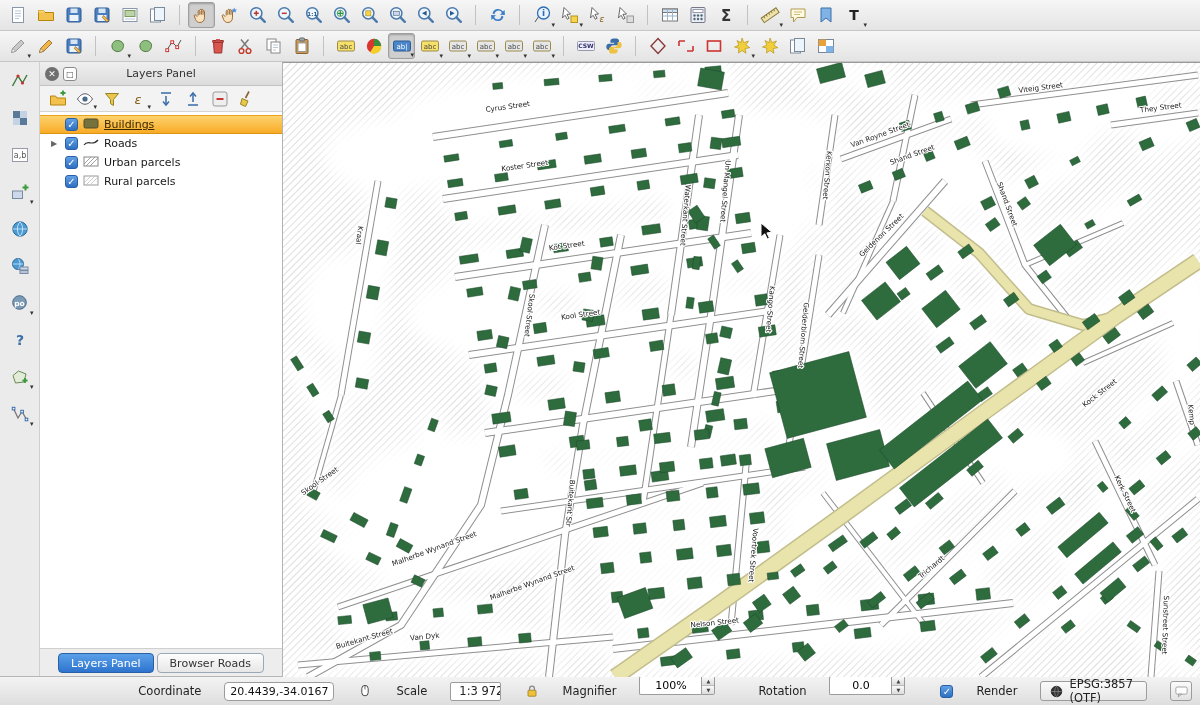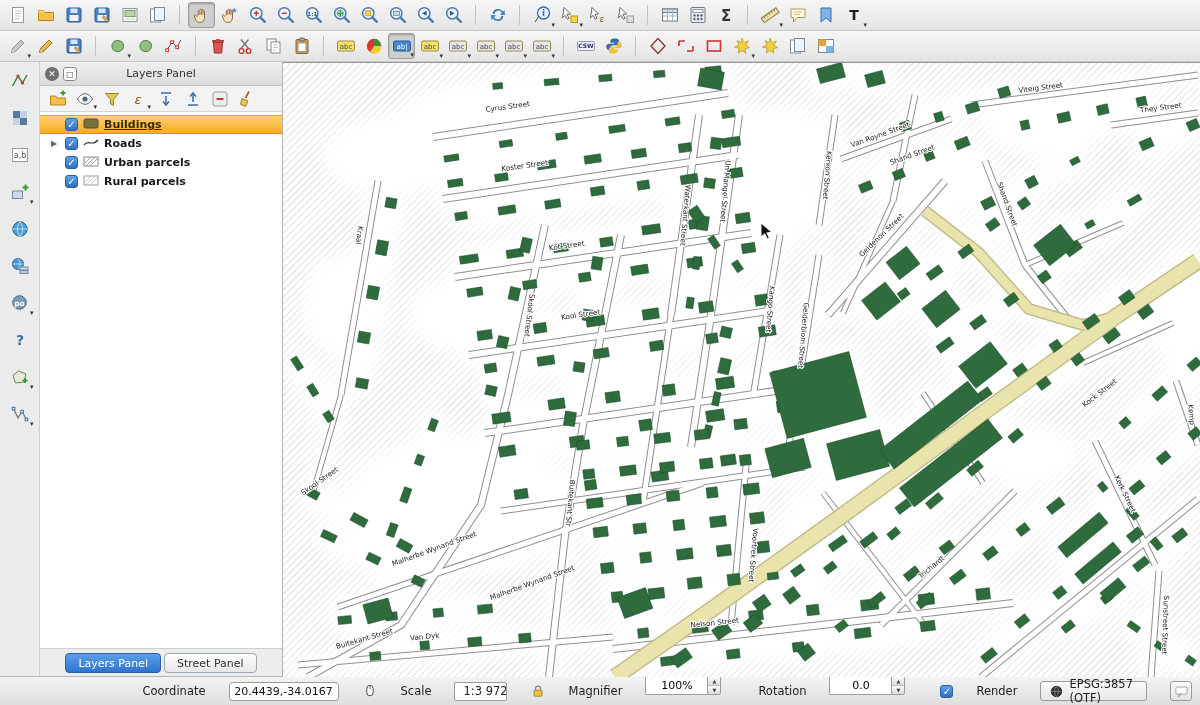--- a/index.html
+++ b/index.html
@@ -24,21 +24,21 @@
   .ph-btn.float{border-radius:3px;background:#fdfdfd;border:1px solid #8a8a8a;color:#555;font-size:8px}
   .panel-title{position:absolute;left:0;right:0;text-align:center;font-size:11px;color:#333;pointer-events:none}
   .panel-toolbar{height:26px;display:flex;align-items:center;gap:3px;padding:0 6px;background:#f3f3f3;border-bottom:1px solid #d4d4d4}
   .pt-btn{width:24px;height:22px;display:flex;align-items:center;justify-content:center;border-radius:3px;position:relative}
   .layer-list{flex:1;background:#fff;padding-top:3px;overflow:hidden}
   .layer-row{height:19px;display:flex;align-items:center;gap:5px;padding-left:8px;position:relative}
   .layer-row.selected{background:linear-gradient(#fdd26d,#f8ab27);border-top:1px solid #e8a41f;border-bottom:1px solid #d99410}
   .expander{width:12px;text-align:center;font-size:8px;color:#666}
   .cb{width:13px;height:13px;border-radius:3px;border:1px solid #9a9a9a;background:#fff;display:flex;align-items:center;justify-content:center;font-size:10px;color:#fff;flex:0 0 auto}
   .cb.checked{background:linear-gradient(#63a0e4,#2e6fc2);border-color:#2a5fa5}
-  .layer-label{font-weight:bold;font-size:11px;color:#1a1a1a;white-space:nowrap}
+  .layer-label{font-weight:normal;font-size:11px;color:#1a1a1a;white-space:nowrap}
   .layer-row.selected .layer-label{text-decoration:underline;color:#3a2a00}
   .panel-tabs{height:28px;display:flex;align-items:center;justify-content:center;gap:3px;background:#ededed;border-top:1px solid #cfcfcf}
   .ptab{padding:2px 12px;height:20px;line-height:15px;border:1px solid #9aa7b5;border-radius:4px;background:linear-gradient(#fdfdfd,#e7e7e7);font-size:11px;color:#333}
   .ptab.active{background:linear-gradient(#5aa0e8,#2e74ce);border-color:#2a60a8;color:#fff}
   
   .map-wrap{flex:1;position:relative;background:#fff;border-top:1px solid #9a9a9a}
   .map-wrap svg{position:absolute;inset:0}
   
   .status-bar{height:29px;flex:0 0 auto;display:flex;align-items:center;gap:23px;padding:0 8px;
     background:linear-gradient(#f3f3f3,#dedede);border-top:1px solid #b5b5b5;font-size:11.5px;color:#222}
@@ -601,21 +601,21 @@
             <div class="cb checked">✓</div>
             <span><svg width="16" height="13" viewBox="0 0 16 13">
                 <rect x="1" y="2" width="14" height="9" fill="#fff" stroke="#999"></rect>
                 <path d="M1 9l7-7M3 11l9-9M7 11l8-8" stroke="#c0c0c0" stroke-width="0.8"></path>
               </svg></span>
             <span class="layer-label">Rural parcels</span>
           </div>
         </div>
       <div class="panel-tabs" id="panel-tabs">
           <div class="ptab active">Layers Panel</div>
-          <div class="ptab">Street Panel</div>
+          <div class="ptab">Browser Roads</div>
         </div>
     </div>
 
     <div class="map-wrap">
       <svg id="map-svg" width="917" height="614" viewBox="0 0 917 614">
           <defs>
             <pattern id="hatch" width="5" height="5" patternUnits="userSpaceOnUse" patternTransform="rotate(45)">
               <rect width="5" height="5" fill="#ffffff"></rect>
               <line x1="0" y1="0" x2="0" y2="5" stroke="#a6a6a6" stroke-width="0.8"></line>
             </pattern>
@@ -1145,21 +1145,21 @@
         </svg>
       </div>
     <span>Magnifier</span>
     <div class="spin">
       <input value="100%" style="">
       <div class="stepper">
           <div>▲</div>
           <div>▼</div>
         </div>
     </div>
-    <span style="margin-left:14px">Rotation</span>
+    <span style="margin-left:20px">Rotation</span>
     <div class="spin">
       <input value="0.0" style="">
       <div class="stepper">
           <div>▲</div>
           <div>▼</div>
         </div>
     </div>
     <div class="cb checked" style="margin-left:12px">✓</div>
     <span>Render</span>
     <div class="crs-btn" style="margin-left:0">

